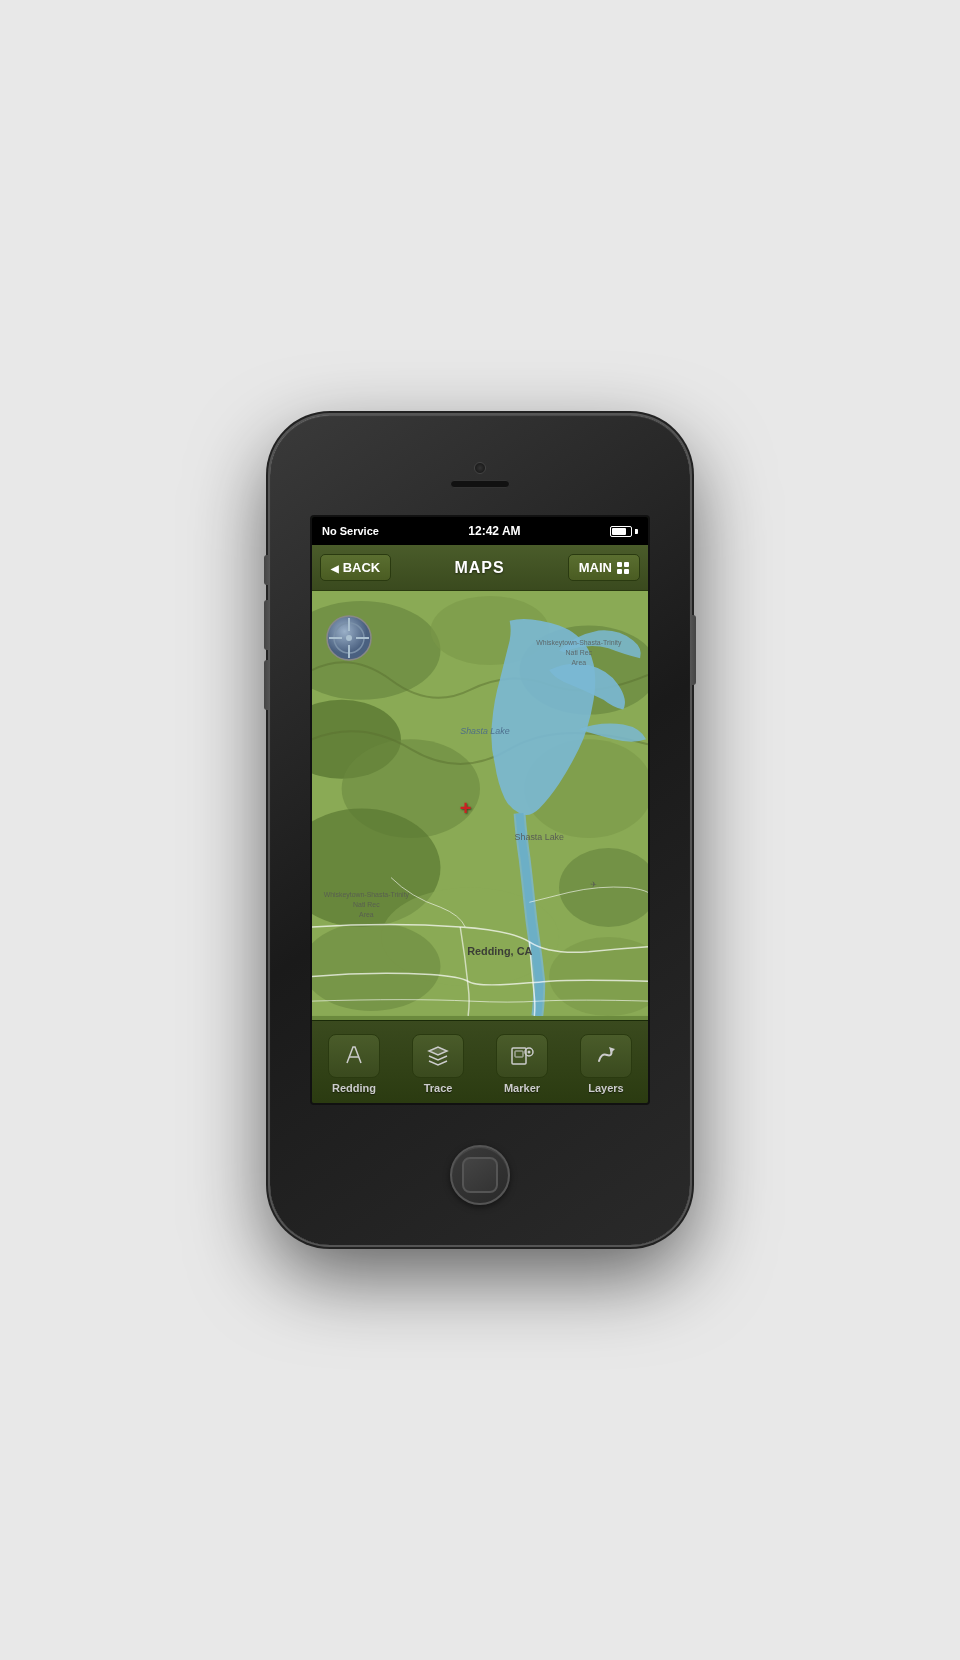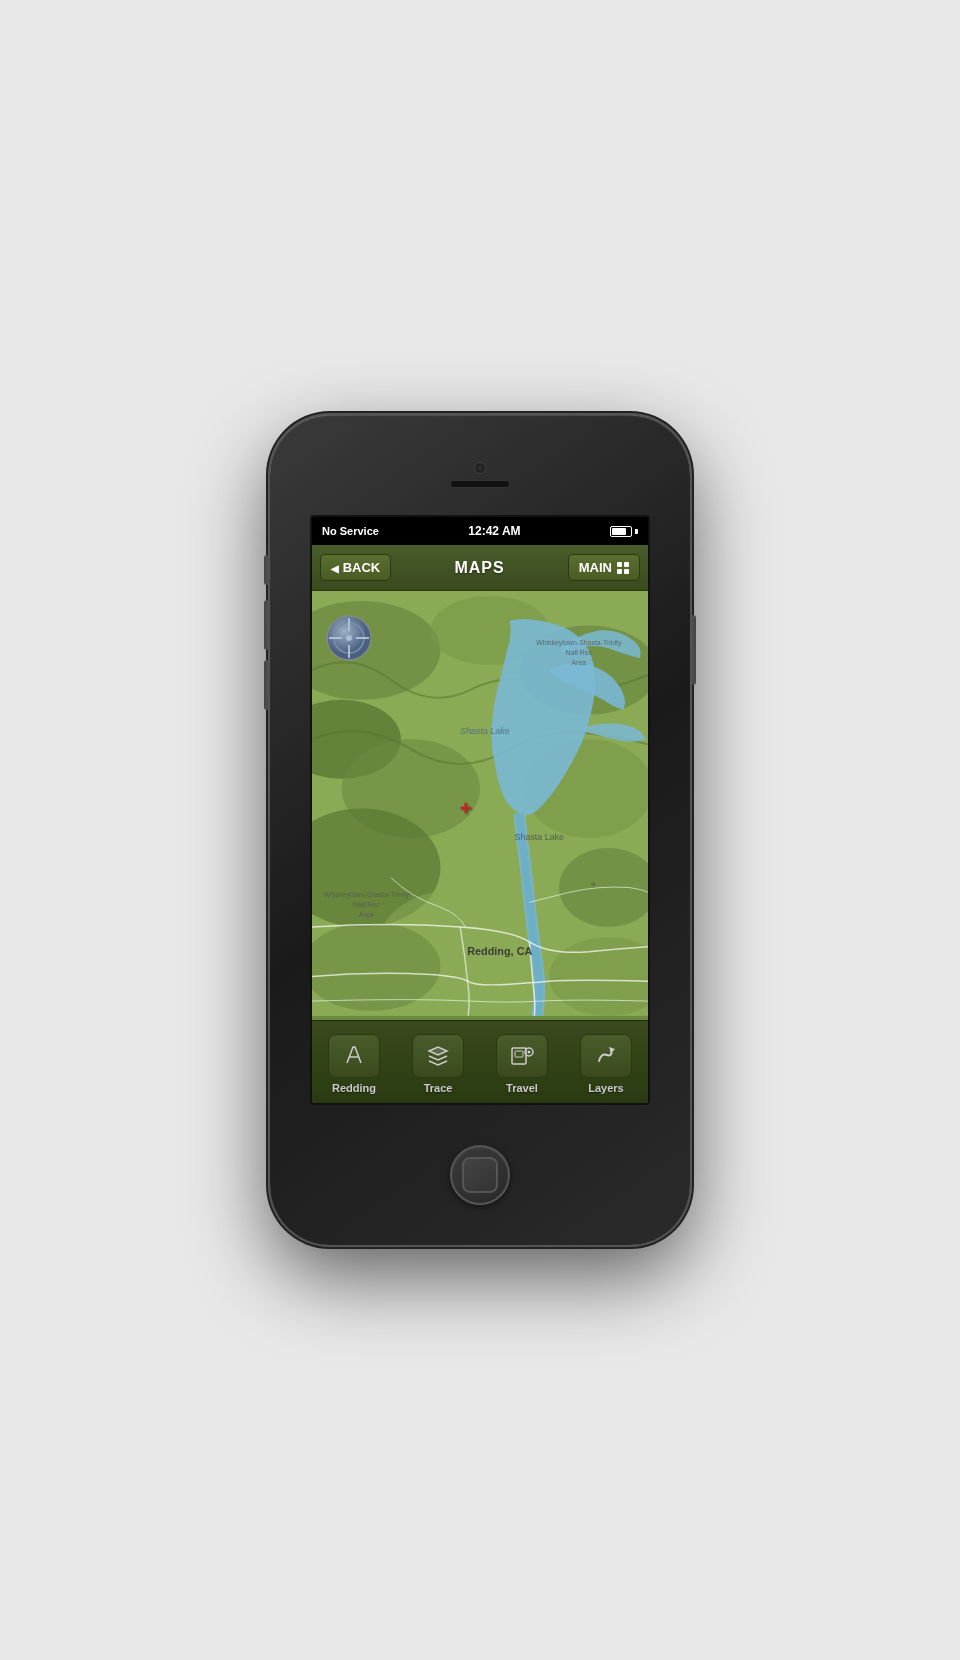--- a/index.html
+++ b/index.html
@@ -443,21 +443,21 @@
 
       <div class="toolbar-item">
         <div class="toolbar-icon-bg">
           <svg width="26" height="26" viewBox="0 0 26 26">
             <rect x="3" y="5" width="14" height="16" rx="1" stroke="#ccc" stroke-width="1.5" fill="none"></rect>
             <rect x="6" y="8" width="8" height="6" rx="0.5" stroke="#ccc" stroke-width="1" fill="none"></rect>
             <circle cx="20" cy="9" r="4" stroke="#ccc" stroke-width="1.5" fill="none"></circle>
             <circle cx="20" cy="9" r="1.5" fill="#ccc"></circle>
           </svg>
         </div>
-        <span class="toolbar-label">Travel</span>
+        <span class="toolbar-label">Marker</span>
       </div>
 
       <div class="toolbar-item">
         <div class="toolbar-icon-bg">
           <svg width="26" height="26" viewBox="0 0 26 26">
             <path d="M6,18 Q8,10 14,12 Q20,14 18,6" stroke="#ccc" stroke-width="2" fill="none" stroke-linecap="round"></path>
             <polygon points="16,4 22,6 18,10" fill="#ccc"></polygon>
           </svg>
         </div>
         <span class="toolbar-label">Layers</span>

